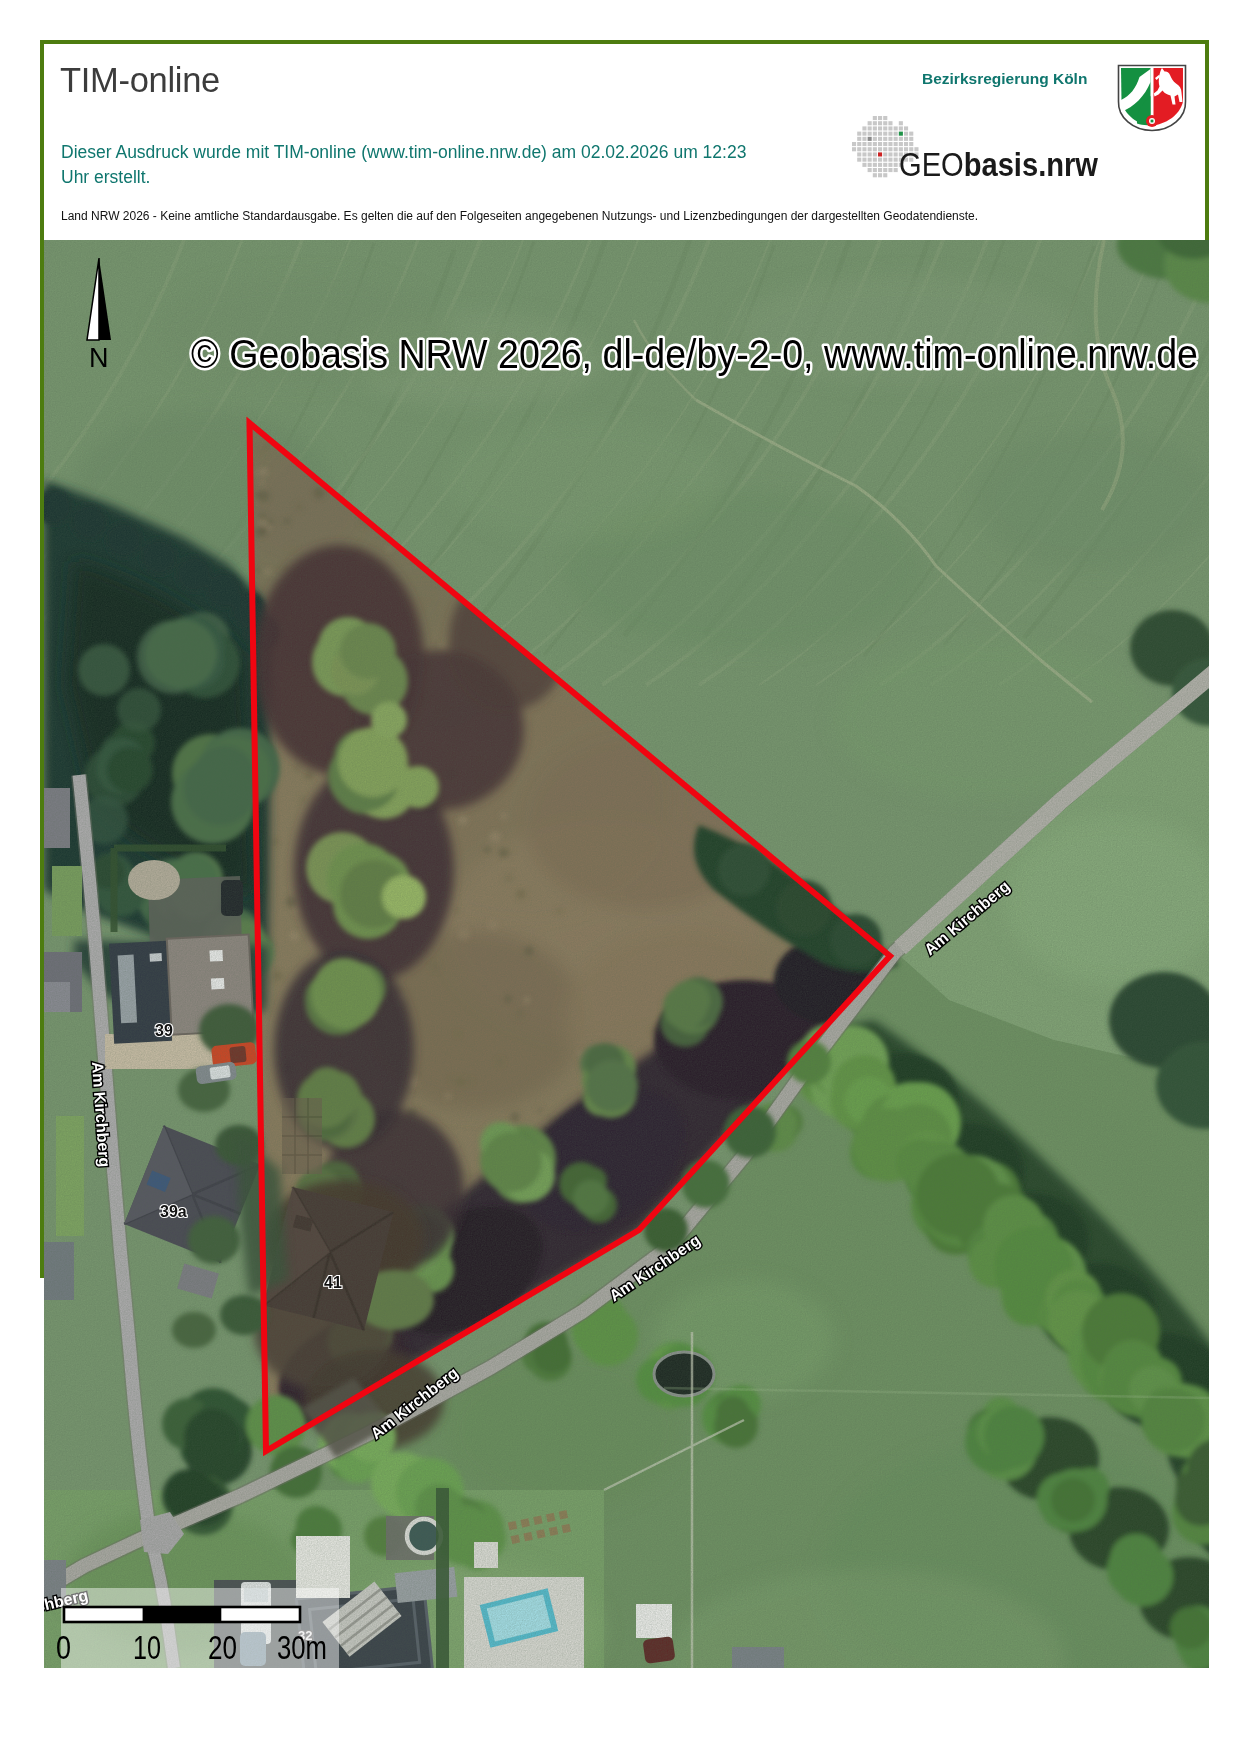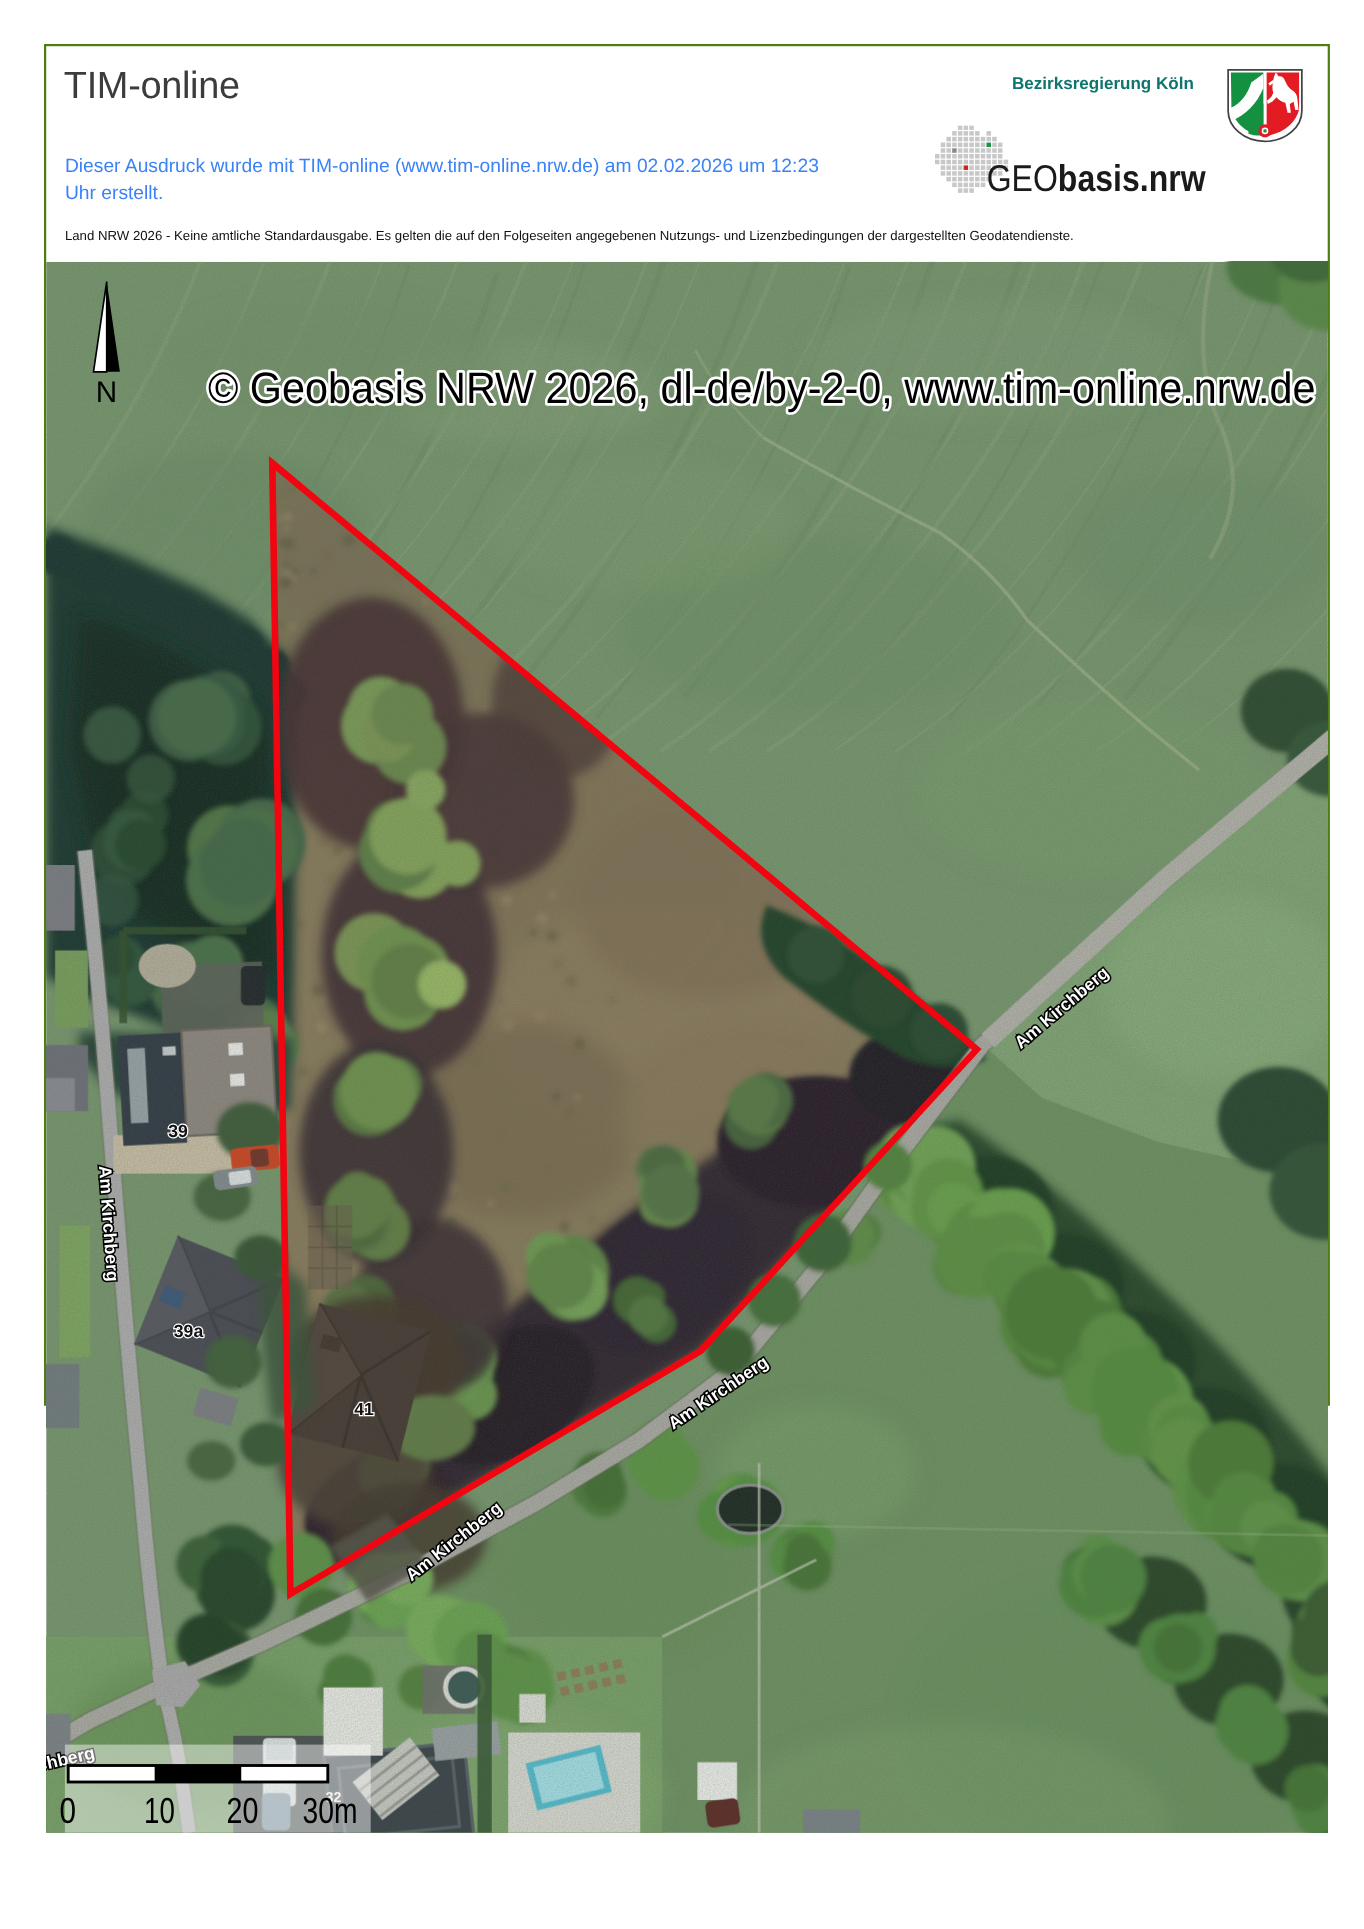--- a/index.html
+++ b/index.html
@@ -1,19 +1,19 @@
 <!DOCTYPE html>
 <html><head>
 <meta charset="utf-8">
 <style>
   html,body{margin:0;padding:0;background:#fff;}
   body{width:1240px;height:1754px;position:relative;font-family:"Liberation Sans", sans-serif;overflow:hidden;}
-  .frame{position:absolute;left:40px;top:40px;width:1169px;height:1238px;border:2px solid #4d7c0f;box-sizing:border-box;background:#fff;}
+  .frame{position:absolute;left:40px;top:40px;width:1169px;height:1238px;border:4px solid #4d7c0f;box-sizing:border-box;background:#fff;}
   .title{position:absolute;left:16px;top:17px;font-size:34.5px;color:#3c3c3c;letter-spacing:-0.3px;}
-  .sub{position:absolute;left:17px;top:96px;font-size:17.5px;color:#3b82f6;line-height:25px;width:705px;}
+  .sub{position:absolute;left:17px;top:96px;font-size:17.5px;color:#0f766e;line-height:25px;width:705px;}
   .disc{position:absolute;left:17px;top:165px;font-size:12px;color:#111;}
   .bzk{position:absolute;left:878px;top:26px;font-size:15.5px;font-weight:bold;color:#0f766e;}
   .mapwrap{position:absolute;left:0px;top:196px;width:1165px;height:1428px;}
 </style>
 </head>
 <body>
 
 <div class="frame">
 
   <div class="title">TIM-online</div>

